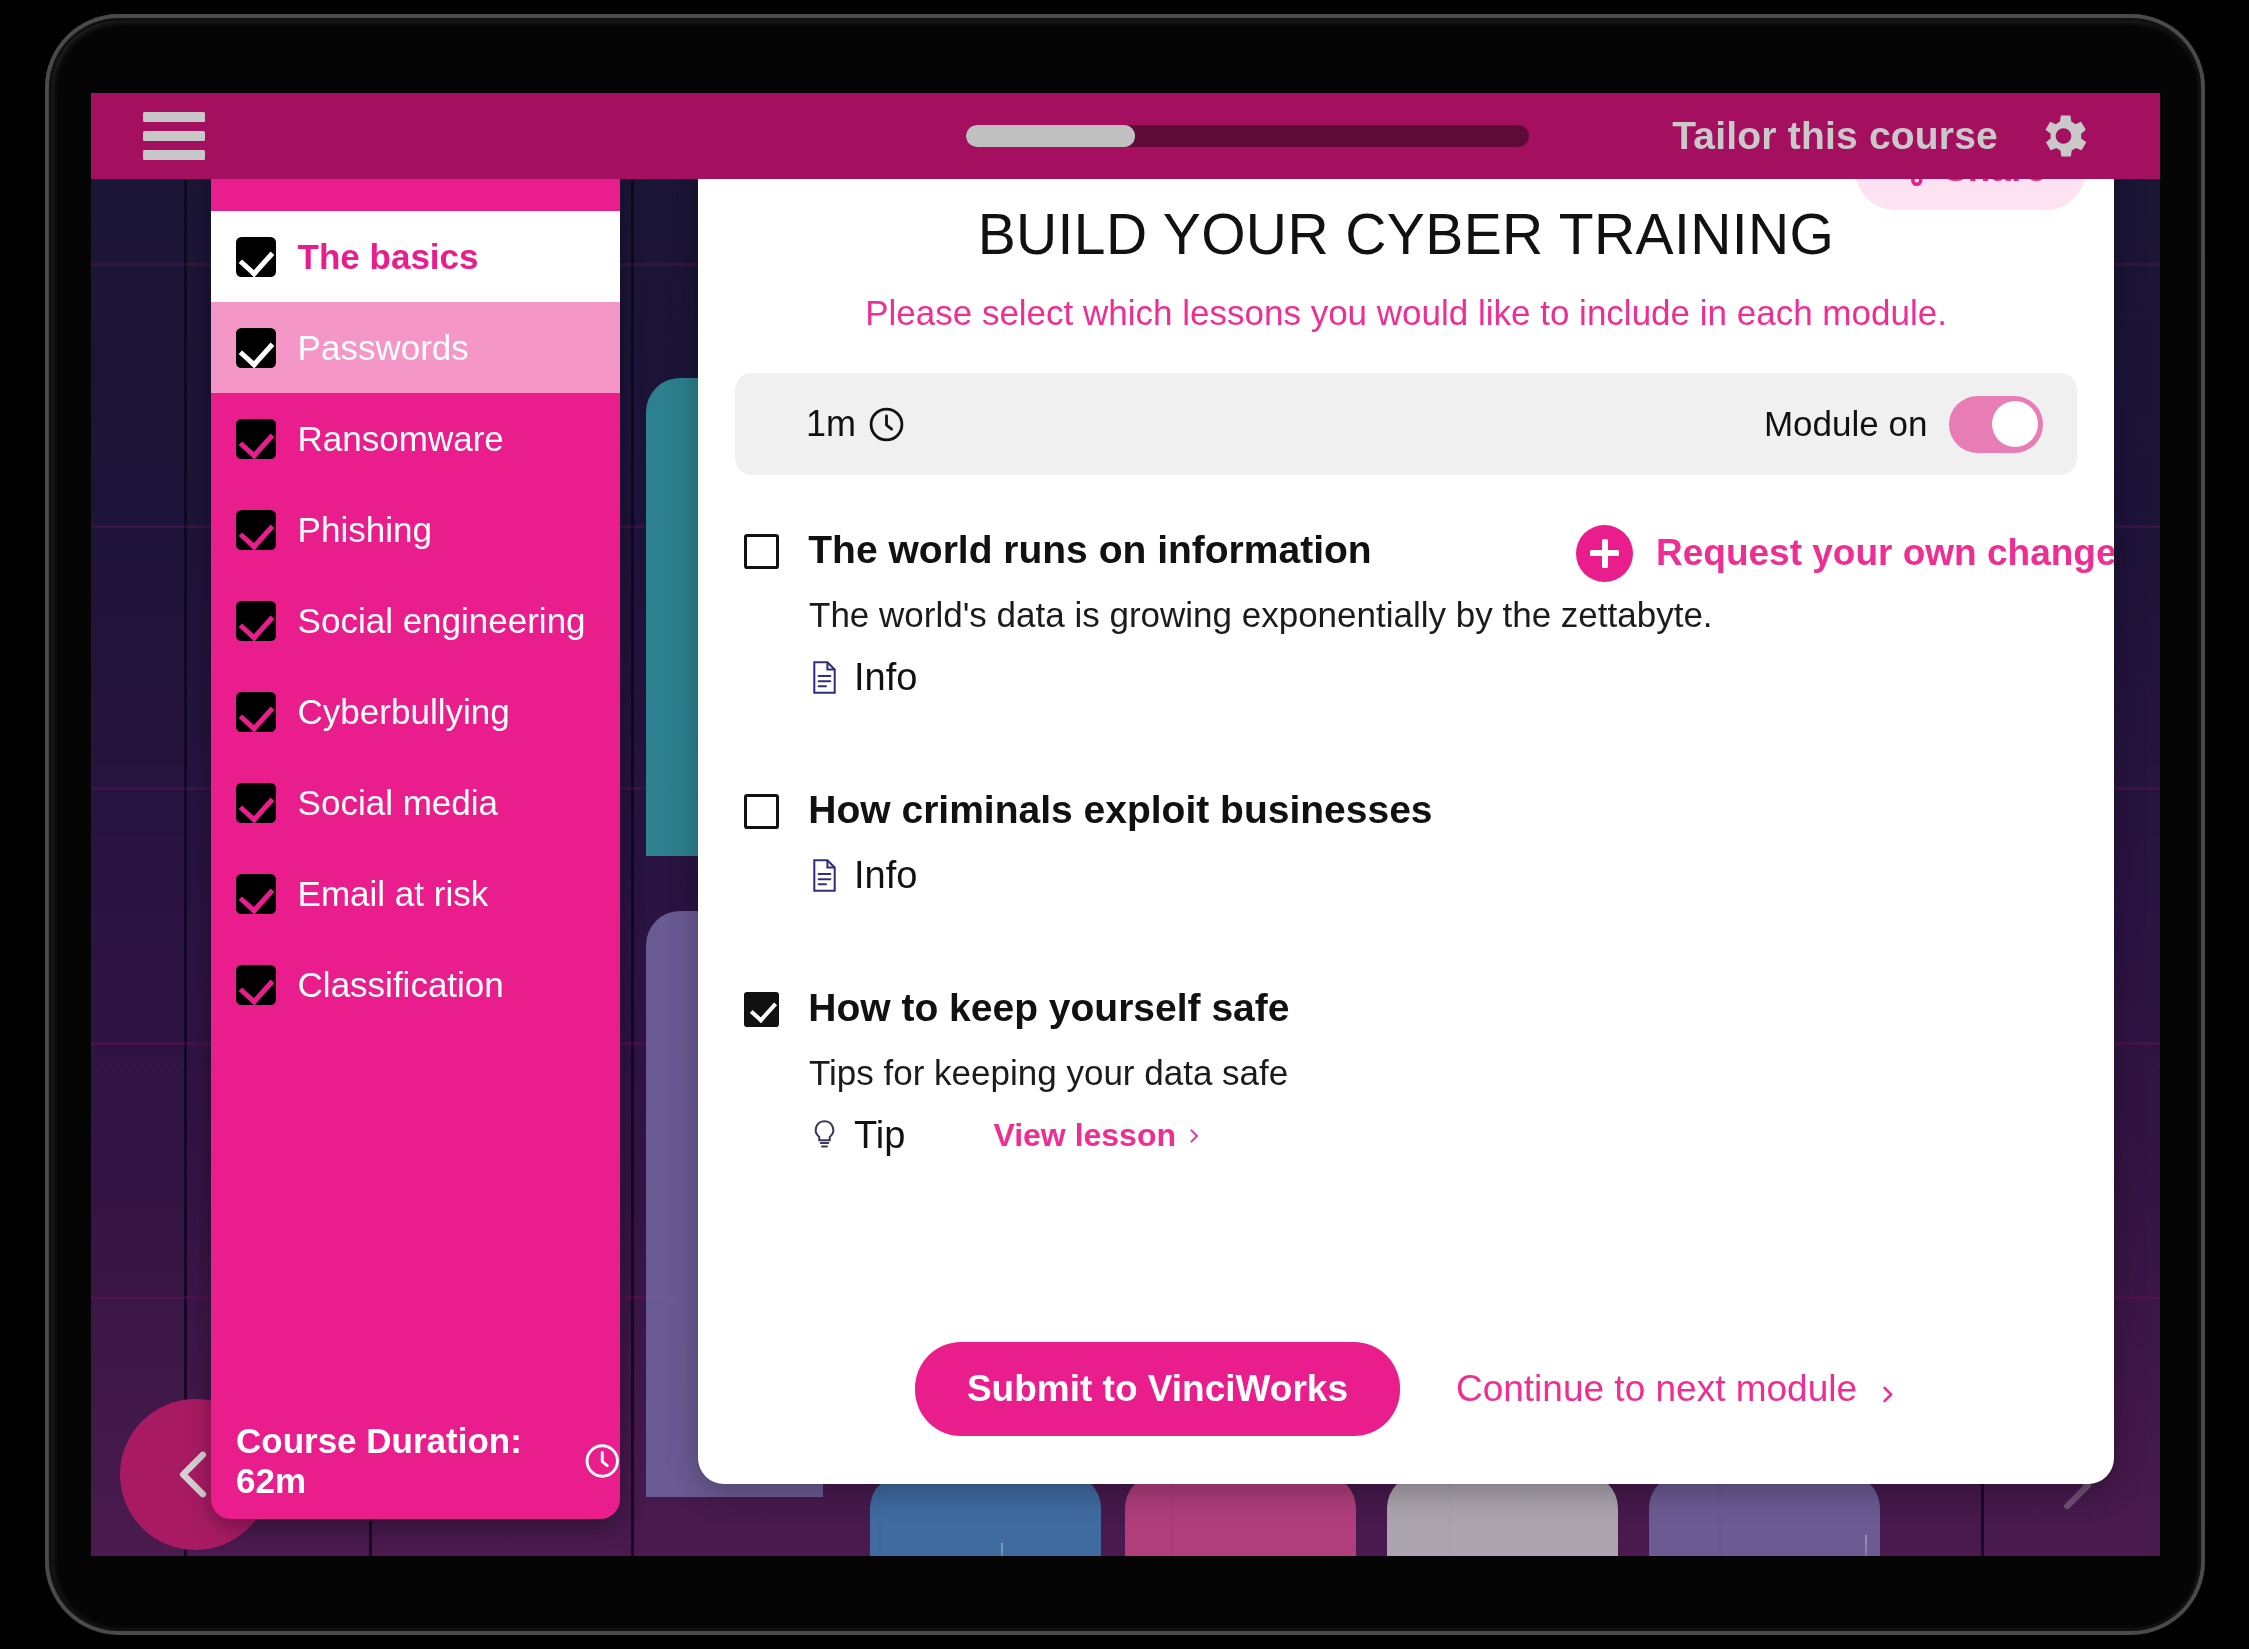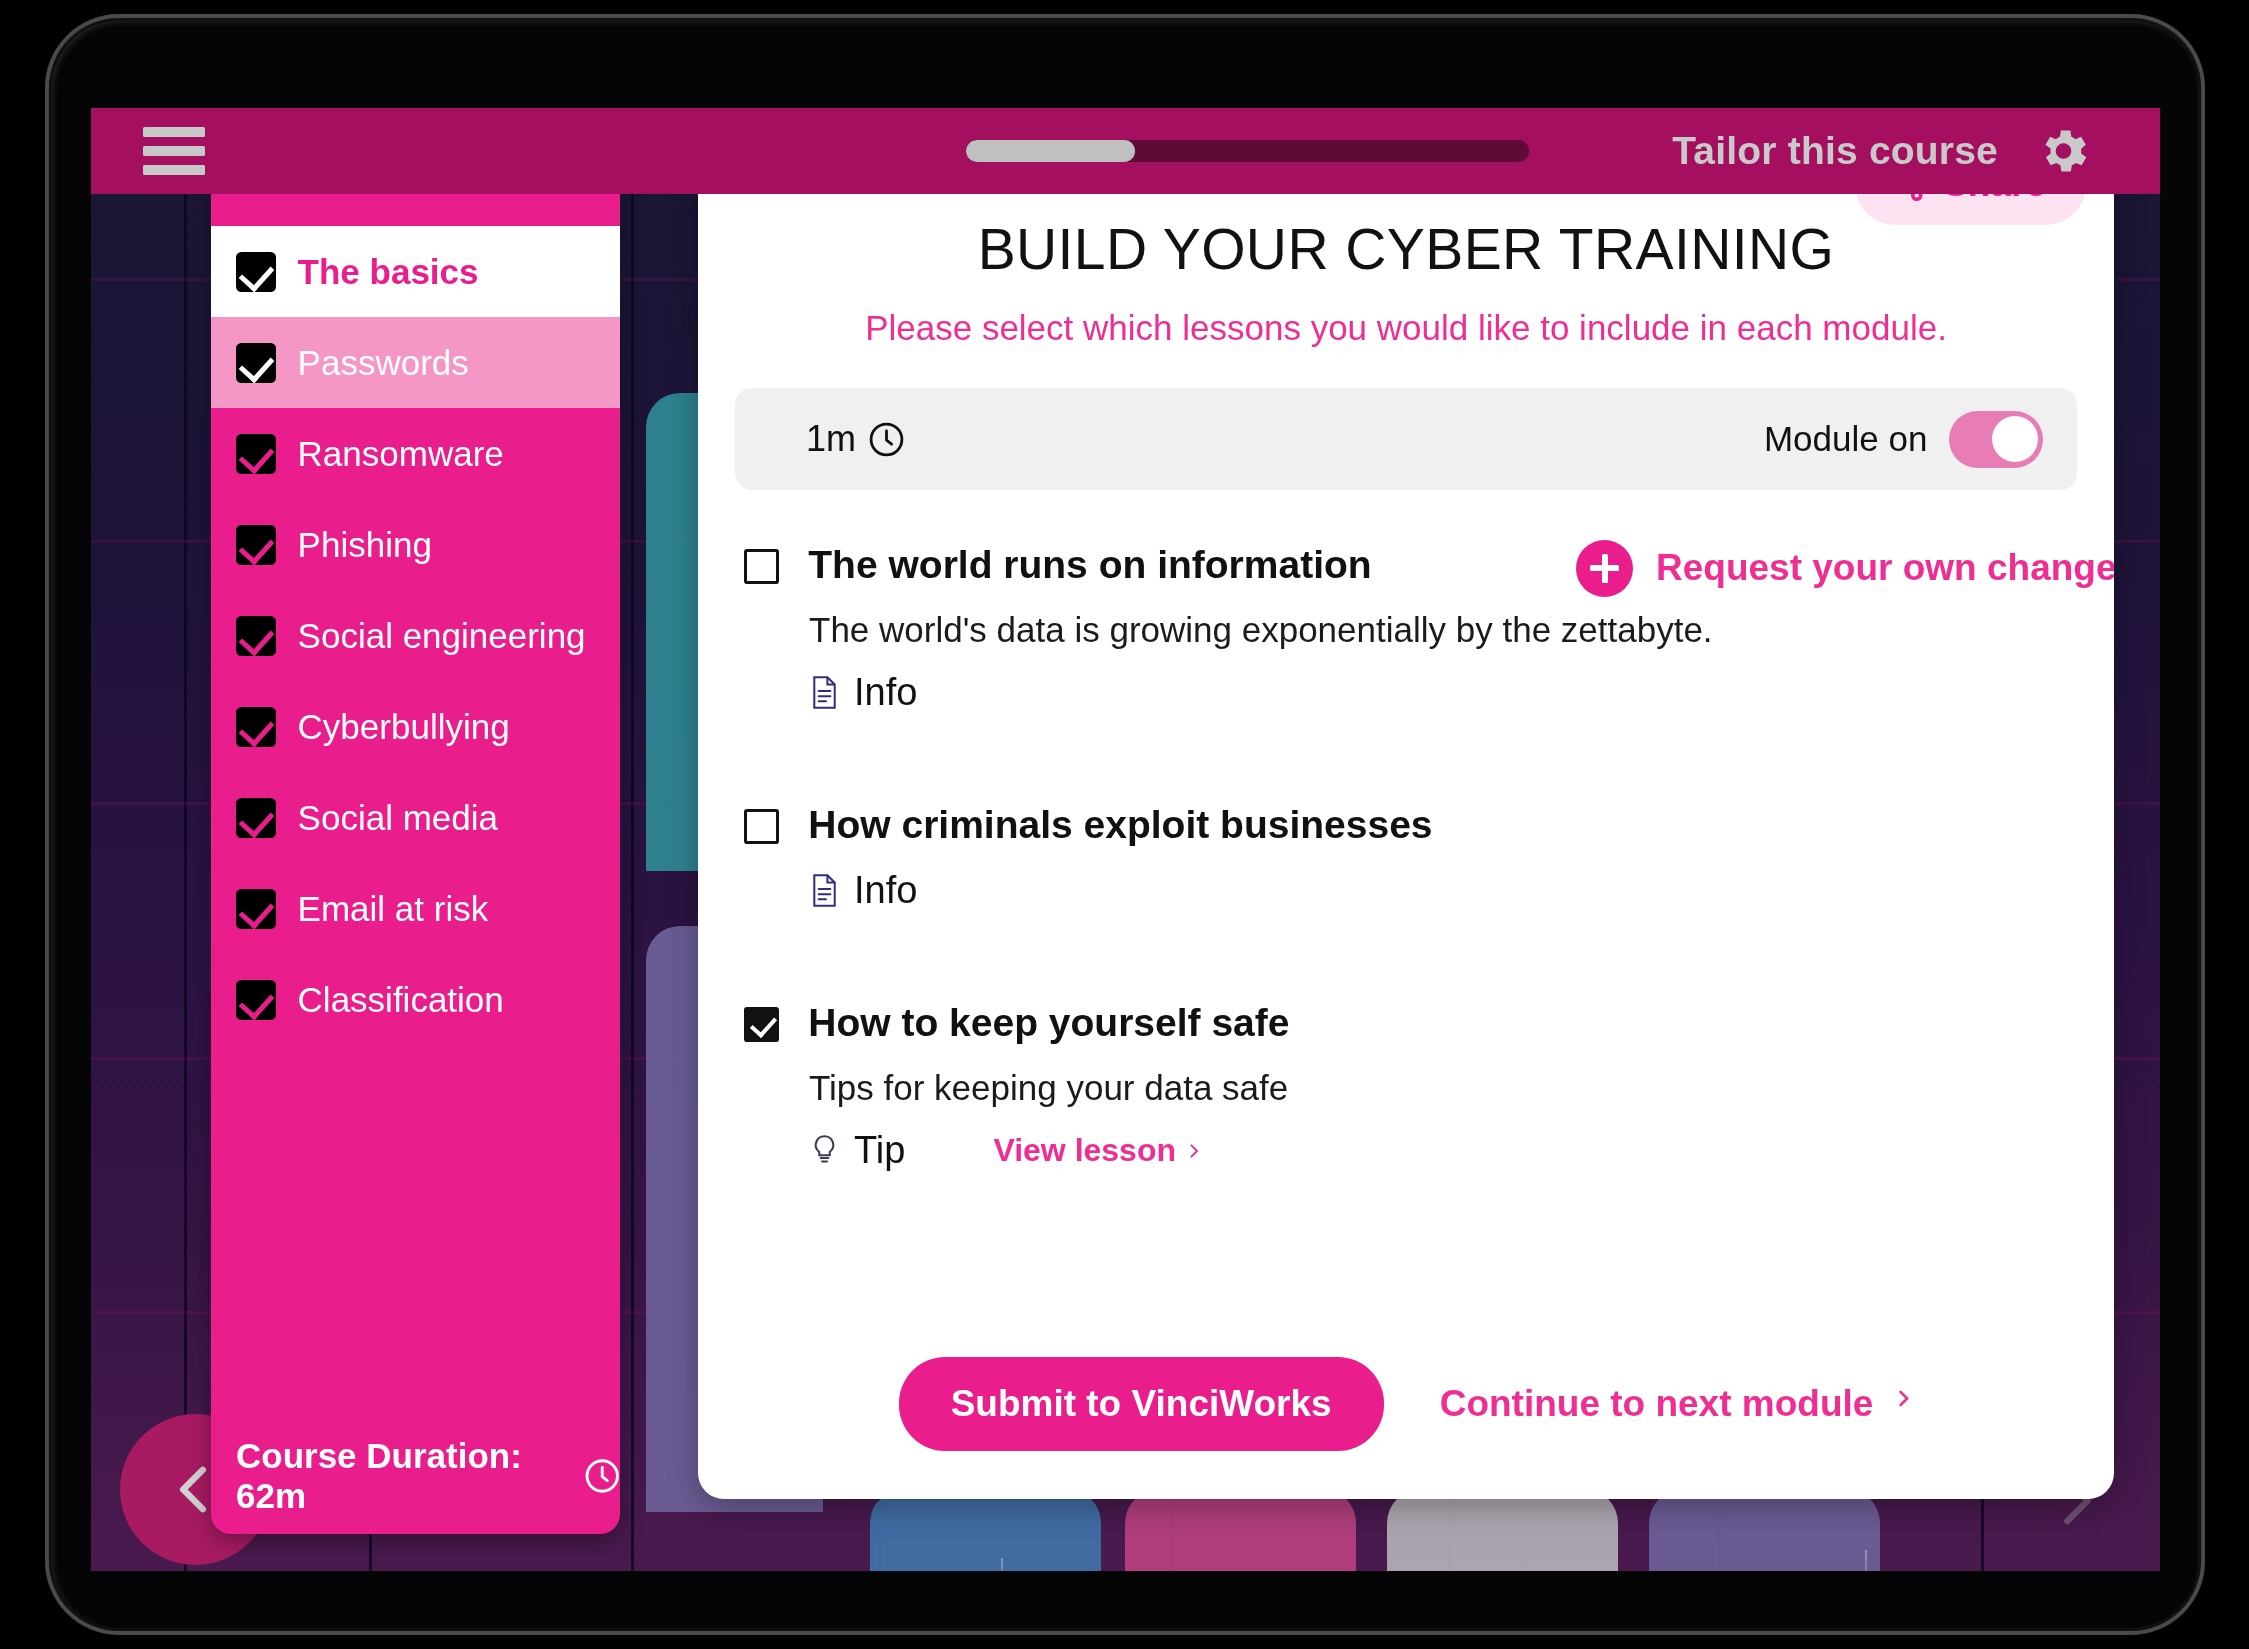--- a/index.html
+++ b/index.html
@@ -30,21 +30,21 @@
     border-radius: 74px;
     pointer-events: none;
     background:
       linear-gradient(135deg, rgba(235,235,235,.85) 0 0.35%, transparent 1.1%),
       linear-gradient(315deg, rgba(190,190,190,.45) 0 0.3%, transparent 1%);
   }
 
   
   #screen {
     position: absolute;
-    left: 46px; top: 94px;
+    left: 46px; top: 79px;
     width: 2069px; height: 1463px;
     overflow: hidden;
     background: #1b1030;
   }
 
   
   #bg {
     position: absolute; inset: 0;
     background:
       linear-gradient(180deg, #1a1635 0%, #1d1338 28%, #2a1342 55%, #341444 75%, #4a1a4e 100%);
@@ -359,24 +359,24 @@
     background: #e91e8c;
     color: #fff;
     font-size: 37px; font-weight: 700;
     border: none;
     border-radius: 46px;
     padding: 26px 52px;
     cursor: pointer;
     font-family: "Liberation Sans", sans-serif;
   }
   #continue-link {
-    font-size: 37px; font-weight: 700;
+    font-size: 37px; font-weight: 400;
     color: #ef2e93;
     cursor: pointer;
-    display: flex; align-items: flex-start; gap: 20px;
+    display: flex; align-items: flex-end; gap: 20px;
     white-space: nowrap;
   }
 </style>
 </head>
 <body>
 
 <div id="device-frame">
   <div id="bezel-highlight"></div>
 
   <div id="screen">

